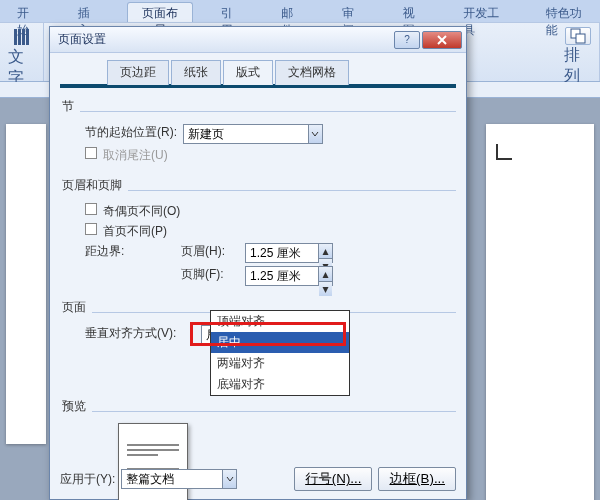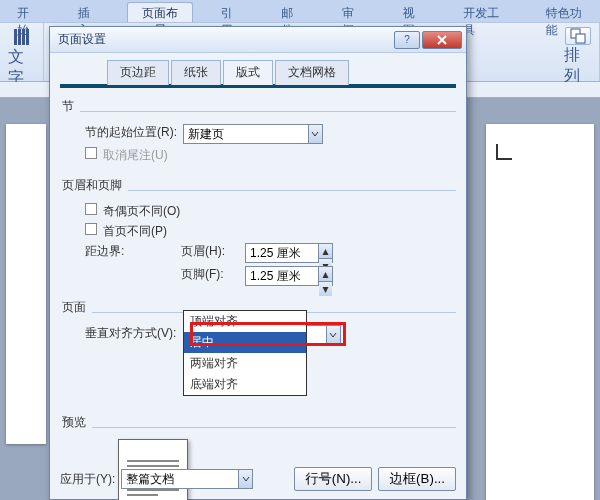--- a/index.html
+++ b/index.html
@@ -43,21 +43,21 @@
   .spin .sp { width:14px; display:flex; flex-direction:column; border-left:1px solid #7a8aa0; }
   .spin .sp div { flex:1; display:flex; align-items:center; justify-content:center; background:linear-gradient(#e8eff9,#c2d4ef); cursor:pointer; }
   .spin .sp div:first-child { border-bottom:1px solid #7a8aa0; }
   .dropdown { position:absolute; border:1px solid #333; background:#fff; z-index:5; }
   .dropdown .opt { padding:2px 6px; cursor:pointer; }
   .dropdown .opt.sel { background:#2a5db0; color:#fff; }
   .red-box { position:absolute; border:3px solid #e11b1b; pointer-events:none; z-index:6; }
   .preview-box { width:70px; height:90px; border:1px solid #666; box-shadow:2px 2px 4px rgba(0,0,0,.3); background:#fff; margin:6px 0 0 58px; padding:20px 8px 8px 8px; display:flex; flex-direction:column; gap:3px; }
   .preview-box .ln { height:2px; background:#888; }
   .preview-box .ln.short { width:60%; }
-  .btn { border:1px solid #7a8aa0; background:linear-gradient(#fdfdfe,#e2e9f4); padding:2px 10px; cursor:pointer; border-radius:2px; }
+  .btn { border:1px solid #7a8aa0; background:linear-gradient(#fdfdfe,#e2e9f4); padding:2px 10px; cursor:pointer; border-radius:2px;text-decoration:underline; }
   .dlg-footer { position:absolute; bottom:8px; left:10px; right:10px; display:flex; align-items:center; gap:6px; }
   .dlg-footer .gap { flex:1; }
   .rb-arrange { width:26px; height:26px; border:1px solid #9ab3d6; background:linear-gradient(#fdfdfe,#e2e9f4); border-radius:2px; display:flex; align-items:center; justify-content:center; }
 </style>
 </head>
 <body>
 
 <div class="ribbon-tabs">
   <div class="ribbon-tab">开始</div>
   <div class="ribbon-tab">插入</div>
@@ -189,47 +189,47 @@
           <input readonly="" value="居中" style="">
           <span class="arrow">
               <svg viewBox="0 0 8 8">
                 <path d="M1 2 L4 6 L7 2" fill="none" stroke="#333"></path>
               </svg>
             </span>
         </span>
       </div>
     </div>
 
-    <div class="dropdown" style="left:133px; top:283px; width:124px;">
+    <div class="dropdown" style="left:160px; top:283px; width:140px;">
       <div class="opt">顶端对齐</div>
       <div class="opt sel">居中</div>
       <div class="opt">两端对齐</div>
       <div class="opt">底端对齐</div>
     </div>
     <div class="red-box" style="left:140px; top:295px; width:156px; height:24px;"></div>
 
-    <div class="sec-row" style="margin-top:56px;align-items:center;">
+    <div class="sec-row" style="margin-top:40px;align-items:center;">
         <span class="section-label">预览</span>
         <span class="hr"></span>
       </div>
     <div class="preview-box">
       <div class="ln"></div>
         <div class="ln"></div>
         <div class="ln short"></div>
       <div style="height:6px"></div>
       <div class="ln"></div>
         <div class="ln"></div>
         <div class="ln short"></div>
 
     </div>
   </div>
 
   <div class="dlg-footer">
     <span>应用于(Y):</span>
-    <span class="combo" style="width:132px;">
+    <span class="combo" style="width:116px;">
       <input readonly="" value="整篇文档" style="">
       <span class="arrow">
           <svg viewBox="0 0 8 8">
             <path d="M1 2 L4 6 L7 2" fill="none" stroke="#333"></path>
           </svg>
         </span>
     </span>
     <span class="gap"></span>
     <button class="btn">行号(N)...</button>
     <button class="btn">边框(B)...</button>

